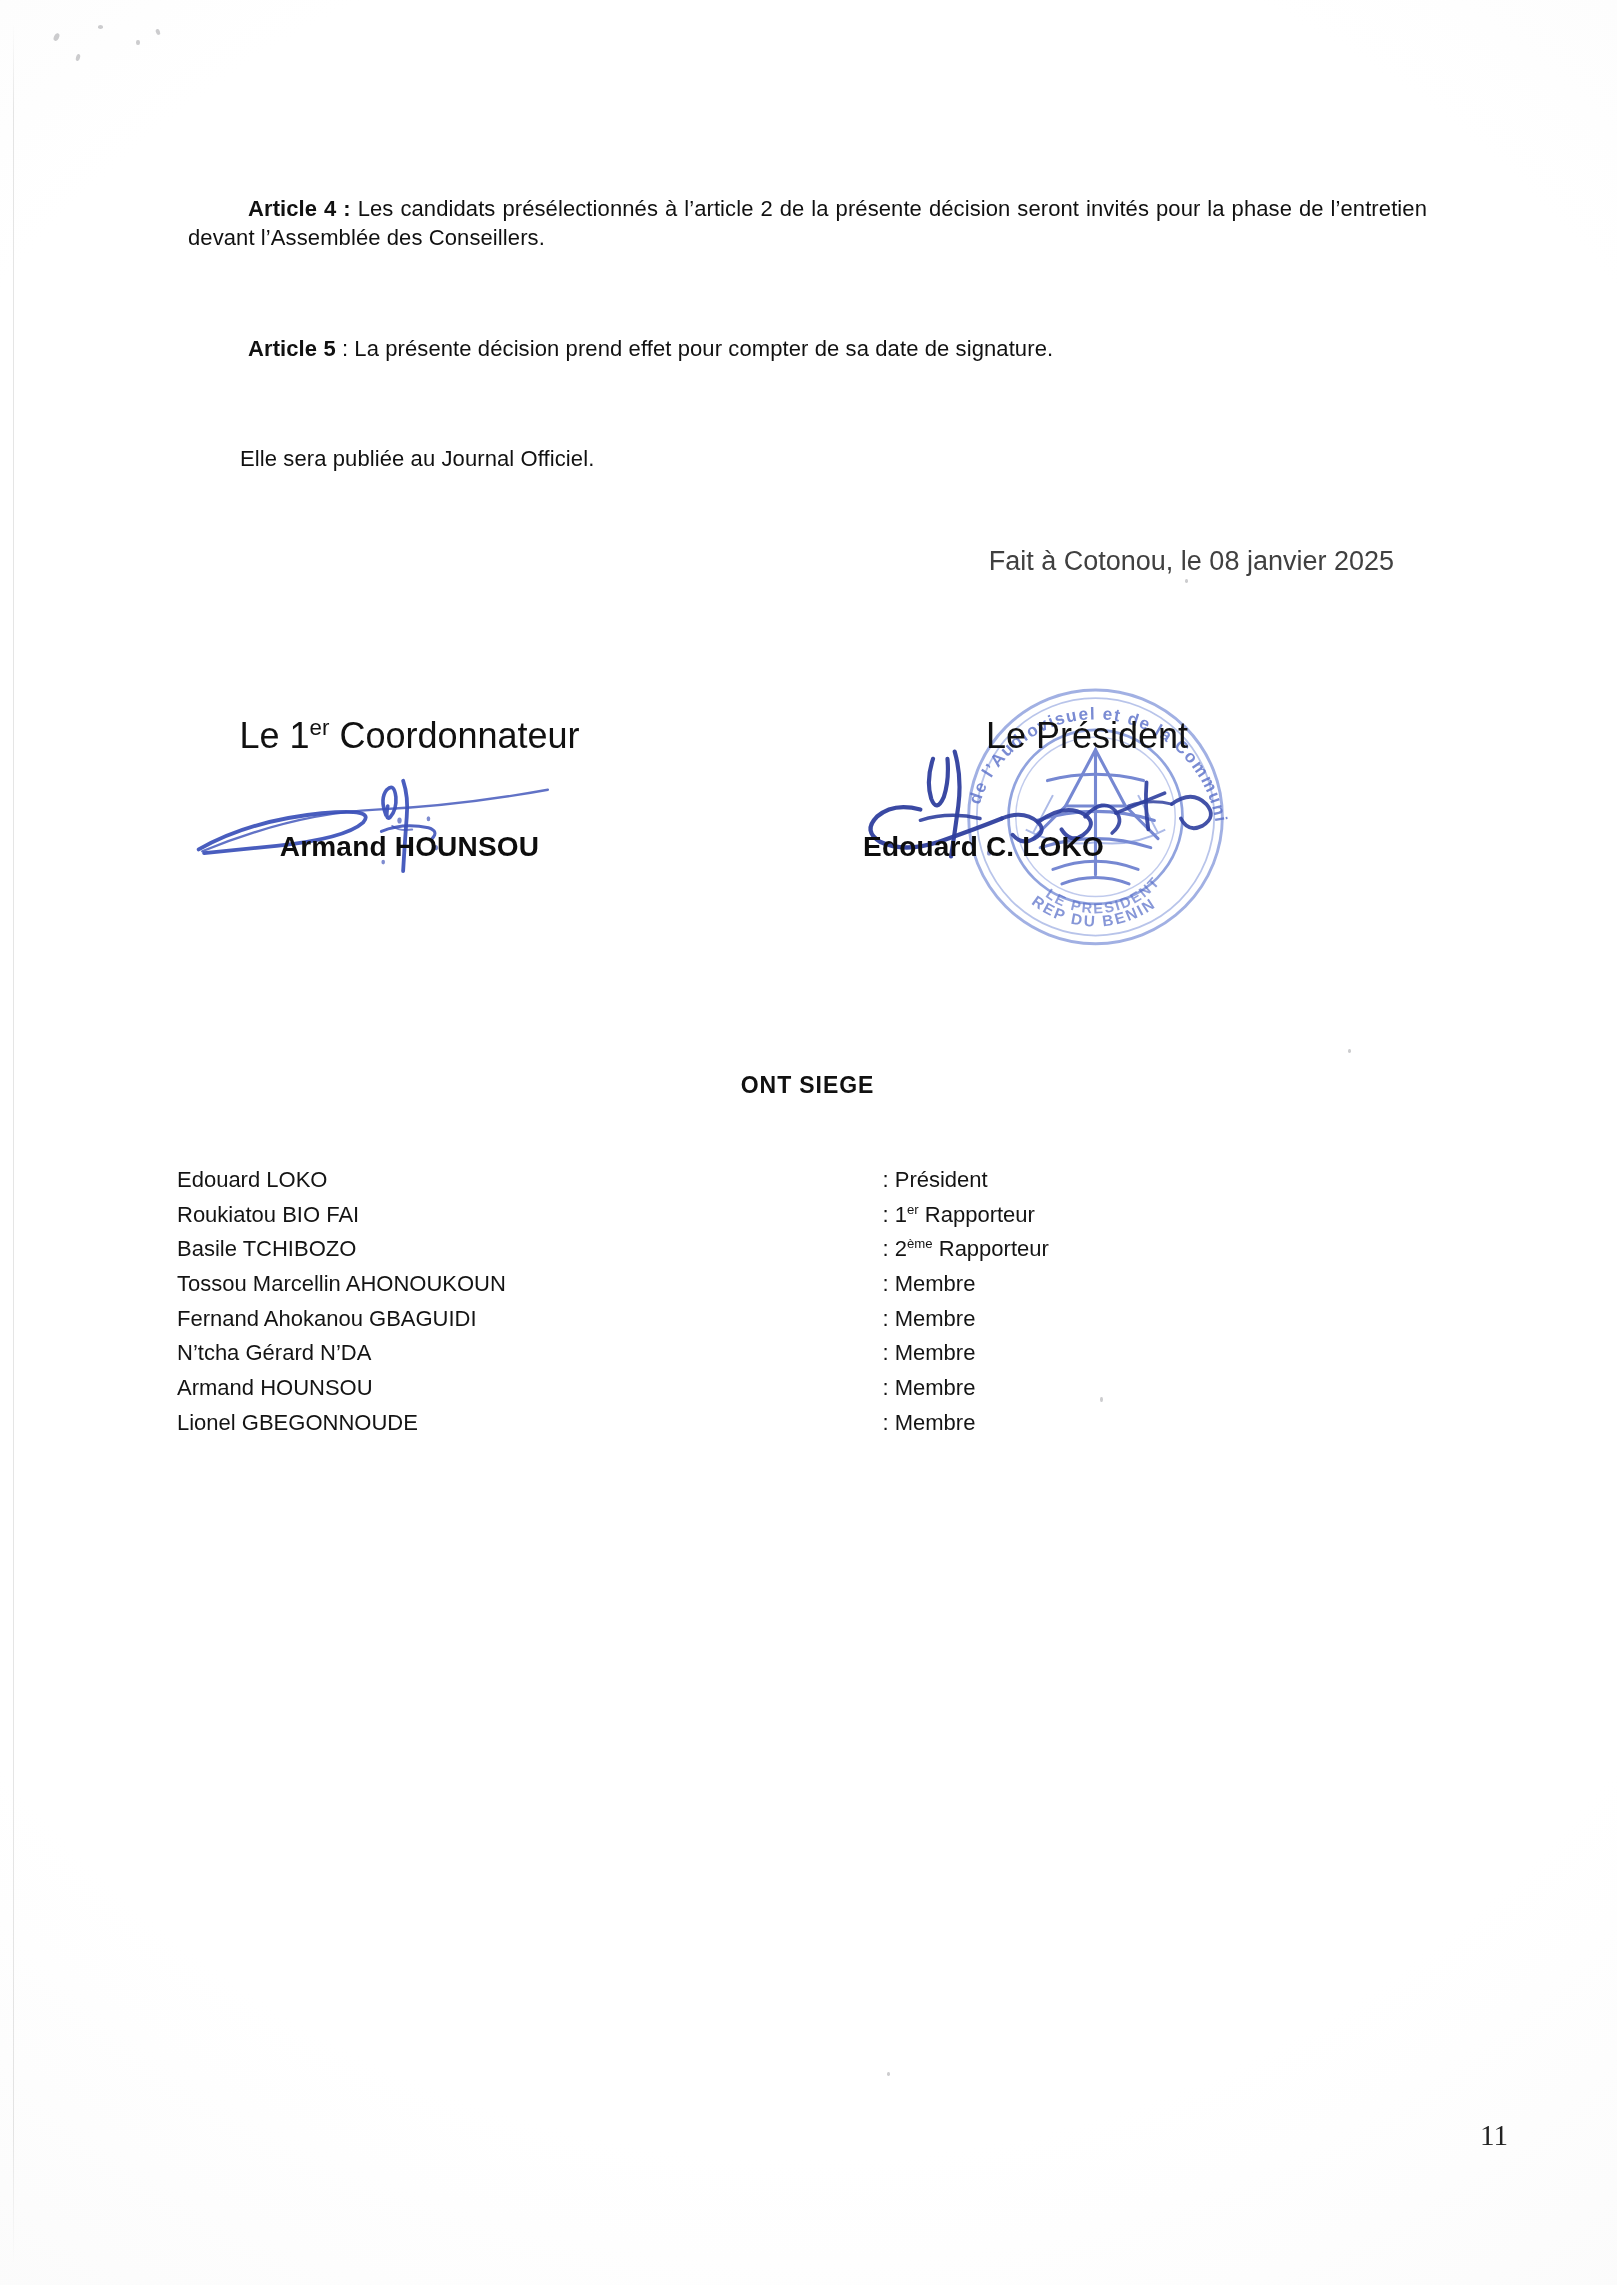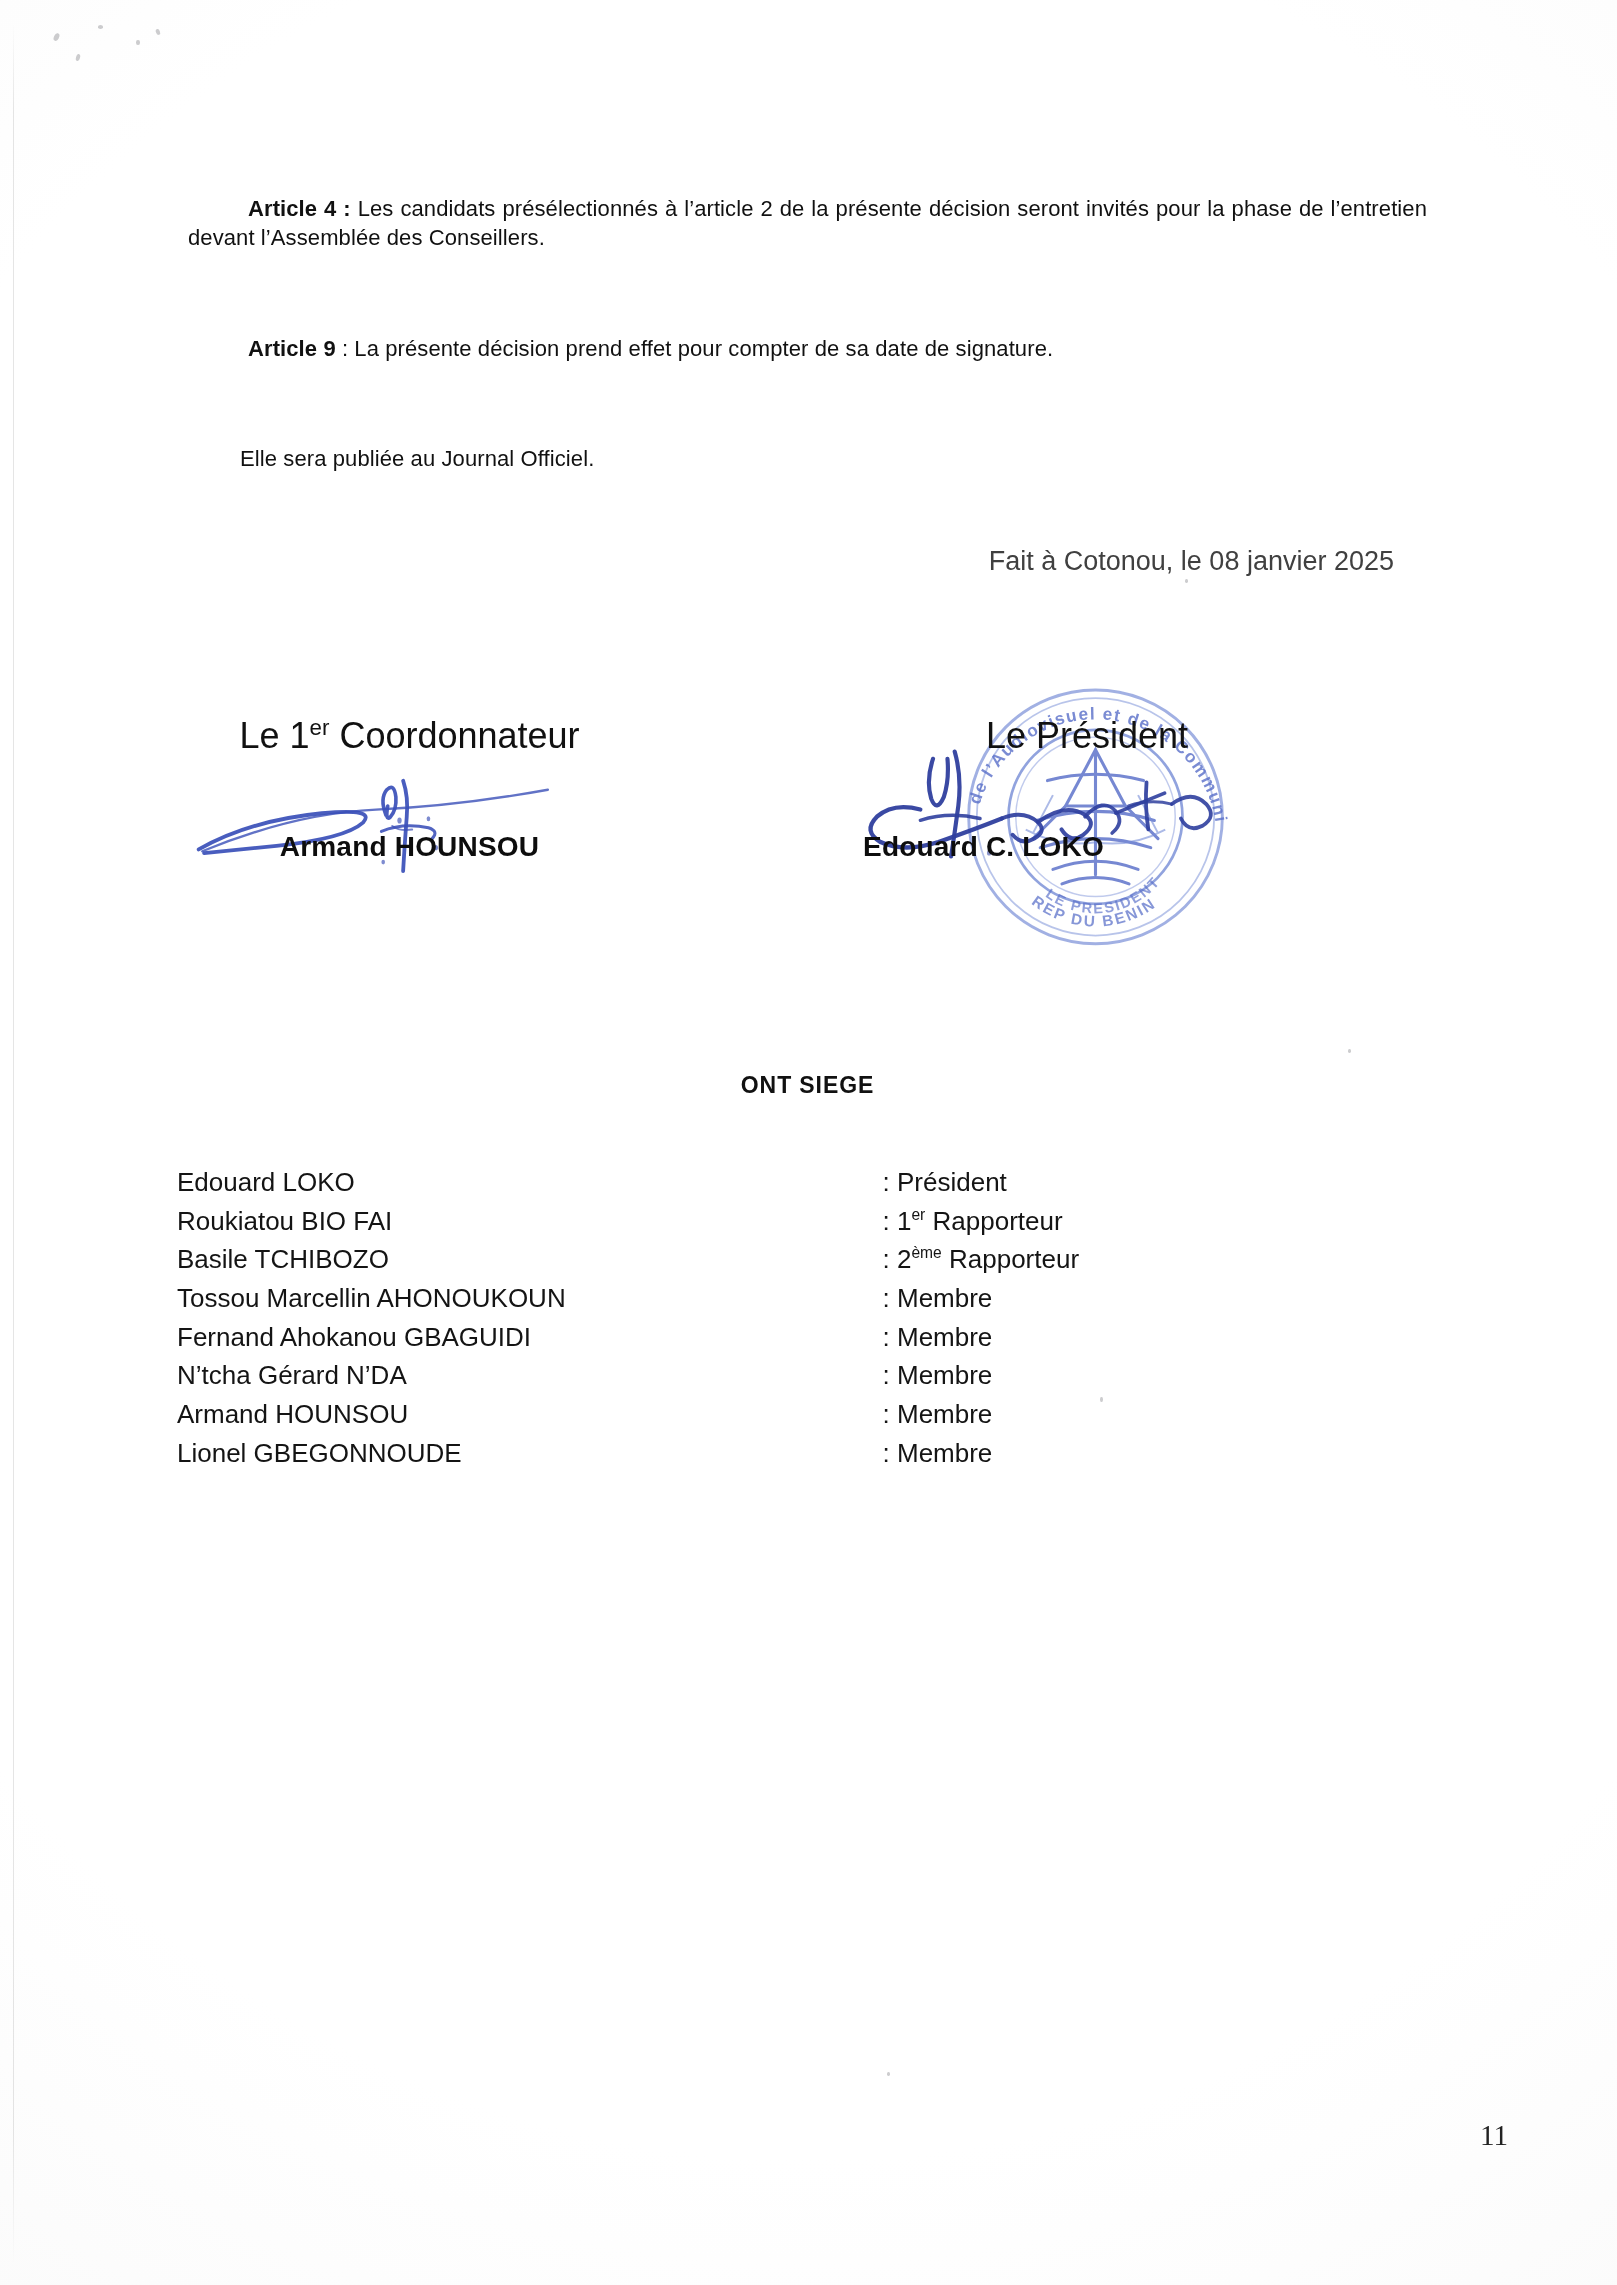--- a/index.html
+++ b/index.html
@@ -133,21 +133,21 @@
 
   
   .members {
     position: absolute;
     left: -11px;
     top: 1169px;
     width: 1248px;
     border-collapse: collapse;
   }
   .members td {
-    font-size: 26px;
+    font-size: 22px;
     line-height: 1.0;
     color: #141414;
     padding: 0 0 12.7px 0;
     vertical-align: top;
     white-space: nowrap;
   }
   .members td.name { width: 706px; }
   .members td.role { width: 543px; }
   .members sup { font-size: 0.60em; vertical-align: super; line-height: 0; }
 
@@ -179,21 +179,21 @@
   <div class="speck" style="left:1100px;top:1397px;width:2.7px;  height:4.5px;"></div>
   <div class="speck" style="left:887px; top:2072px;width:2.7px;  height:3.6px;"></div>
 
   <div class="content">
 
     <div class="block-art4">
       <p class="para justify"><span class="indent"></span><span class="art-label">Article 4 :</span><span> Les candidats présélectionnés à l’article 2 de la présente décision seront invités pour la phase de l’entretien devant l’Assemblée des Conseillers.</span></p>
     </div>
 
     <div class="block-art5">
-      <p class="para justify"><span class="indent"></span><span class="art-label">Article 9</span><span> : La présente décision prend effet pour compter de sa date de signature.</span></p>
+      <p class="para justify"><span class="indent"></span><span class="art-label">Article 5</span><span> : La présente décision prend effet pour compter de sa date de signature.</span></p>
     </div>
 
     <div class="block-jo">
       <p class="para">Elle sera publiée au Journal Officiel.</p>
     </div>
 
     <div class="block-date">
       <span class="dateline">Fait à Cotonou, le 08 janvier 2025</span>
     </div>
 

